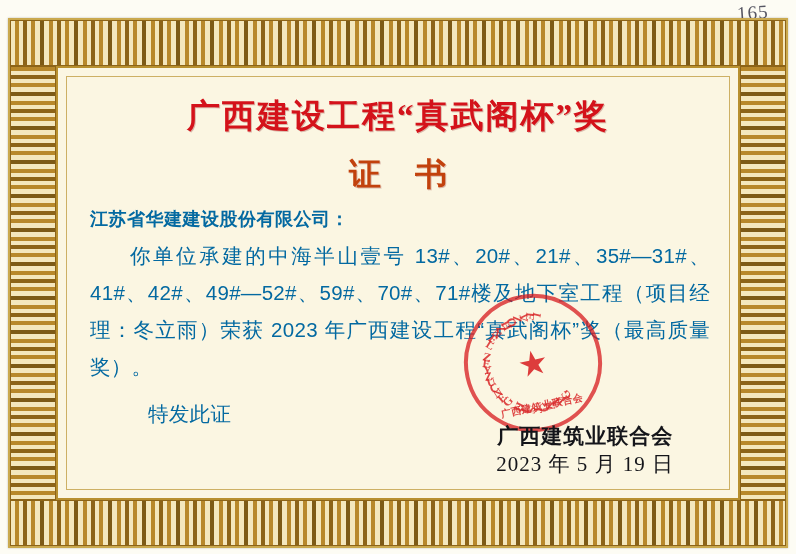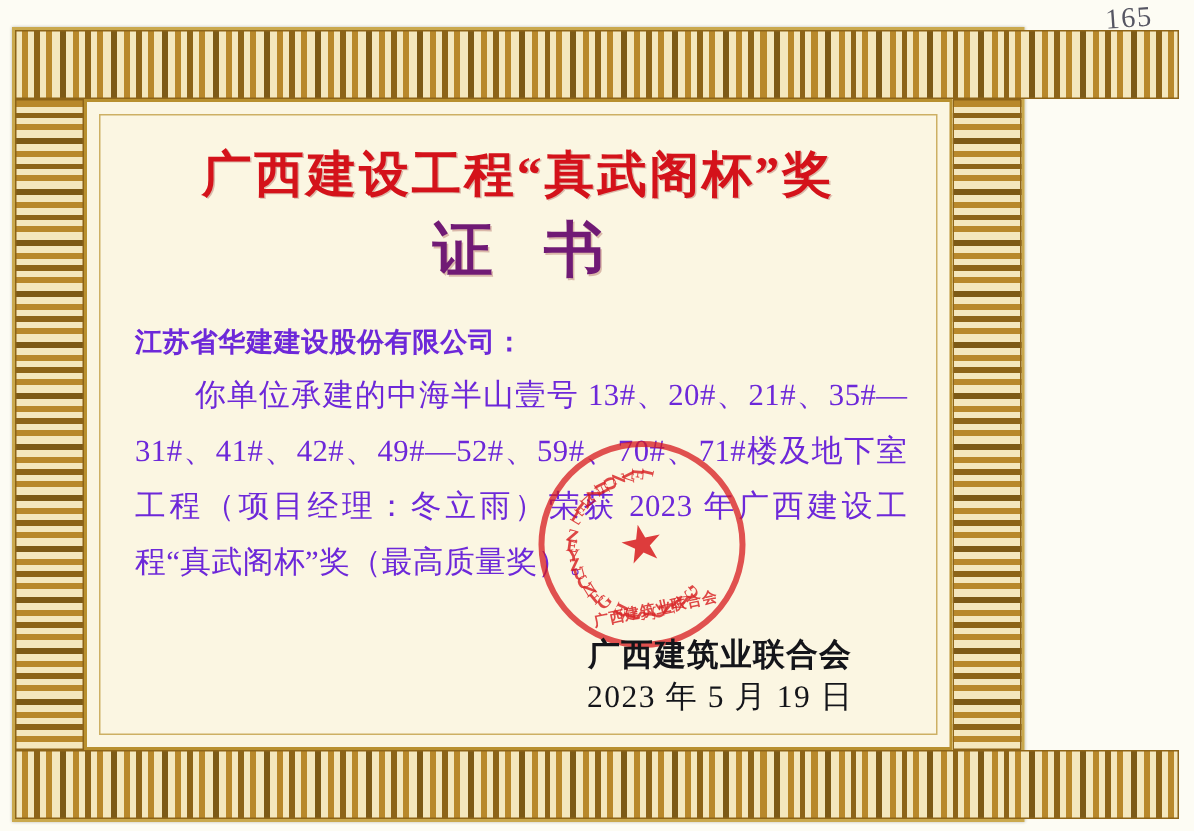--- a/index.html
+++ b/index.html
@@ -32,21 +32,21 @@
     letter-spacing: 1px;
     transform: rotate(-4deg);
     opacity: .85;
   }
 
   
   #cert {
     position: absolute;
     left: 8px;
     top: 18px;
-    width: 675px;
+    width: 780px;
     height: 530px;
     background: #f6efd8;
     box-sizing: border-box;
     border: 2px solid #caa94e;
     box-shadow: 0 0 2px rgba(0,0,0,.25);
   }
 
   
   .meander {
     position: absolute;
@@ -127,33 +127,34 @@
     color: #d4121a;
     letter-spacing: 2px;
     margin-top: 14px;
     text-shadow: 1px 1px 0 rgba(120,0,0,.25);
     white-space: nowrap;
   }
   #title-sub {
     text-align: center;
     font-family: "Liberation Serif", serif;
     font-weight: bold;
-    font-size: 40px;
-    color: #701a75;
+    font-size: 32px;
+    color: #c2410c;
     letter-spacing: 34px;
     text-indent: 34px;
+    margin-top: 14px;
     text-shadow: 1px 1px 0 rgba(120,0,0,.25);
   }
 
   
   #body-block {
-    margin-top: 22px;
+    margin-top: 10px;
     padding: 0 10px 0 14px;
-    color: #6d28d9;
-    font-family: Liberation Serif, serif;
+    color: #0369a1;
+    font-family: Liberation Sans, sans-serif;
   }
   #recipient {
     font-size: 18px;
     font-weight: bold;
     letter-spacing: .5px;
     margin-bottom: 6px;
   }
   #paragraph {
     font-size: 20.5px;
     line-height: 37px;
@@ -248,20 +249,21 @@
 
     <div id="inner">
       <div id="content">
 
         <div id="title-main">广西建设工程“真武阁杯”奖</div>
         <div id="title-sub">证书</div>
 
         <div id="body-block">
           <div id="recipient">江苏省华建建设股份有限公司：</div>
           <div id="paragraph">你单位承建的中海半山壹号 13#、20#、21#、35#—31#、41#、42#、49#—52#、59#、70#、71#楼及地下室工程（项目经理：冬立雨）荣获 2023 年广西建设工程“真武阁杯”奖（最高质量奖）。</div>
+          <div id="special-note">特发此证</div>
         </div>
 
         <div id="seal">
           <div class="seal-ring-text" id="seal-ring">
               <span style="transform: rotate(-205deg) translate(0px, -50px) rotate(90deg);">G</span>
               <span style="transform: rotate(-197.069deg) translate(0px, -50px) rotate(90deg);">V</span>
               <span style="transform: rotate(-189.138deg) translate(0px, -50px) rotate(90deg);">A</span>
               <span style="transform: rotate(-181.207deg) translate(0px, -50px) rotate(90deg);">N</span>
               <span style="transform: rotate(-173.276deg) translate(0px, -50px) rotate(90deg);">G</span>
               <span style="transform: rotate(-165.345deg) translate(0px, -50px) rotate(90deg);">J</span>

